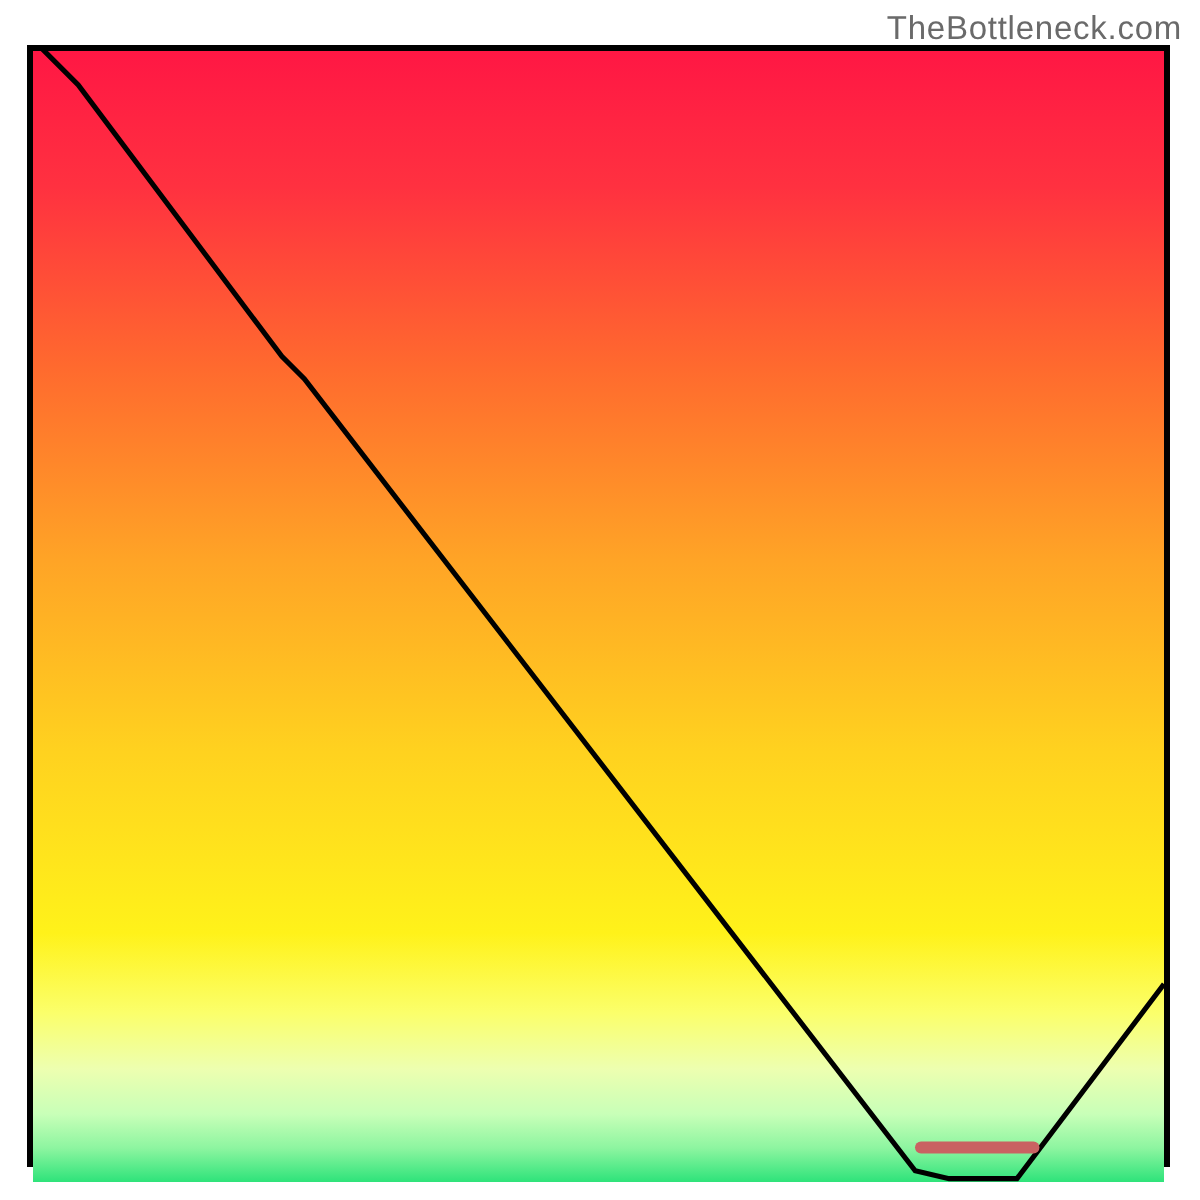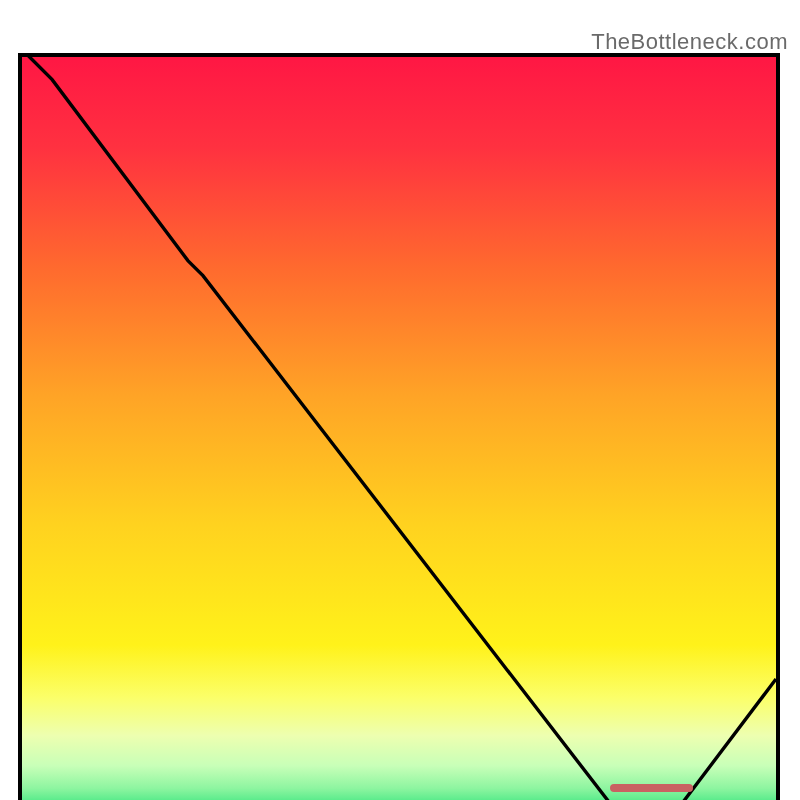--- a/index.html
+++ b/index.html
@@ -8,21 +8,20 @@
     width: 800px;
     height: 800px;
     background: #ffffff;
     font-family: Arial, Helvetica, sans-serif;
     overflow: hidden;
   }
   .container {
     position: relative;
     width: 800px;
     height: 752px;
-    margin-top: 23px;
   }
   .watermark {
     position: absolute;
     top: 6px;
     right: 12px;
     color: #6a6a6a;
     font-size: 22px;
     font-weight: 500;
     letter-spacing: 0.5px;
     z-index: 10;

